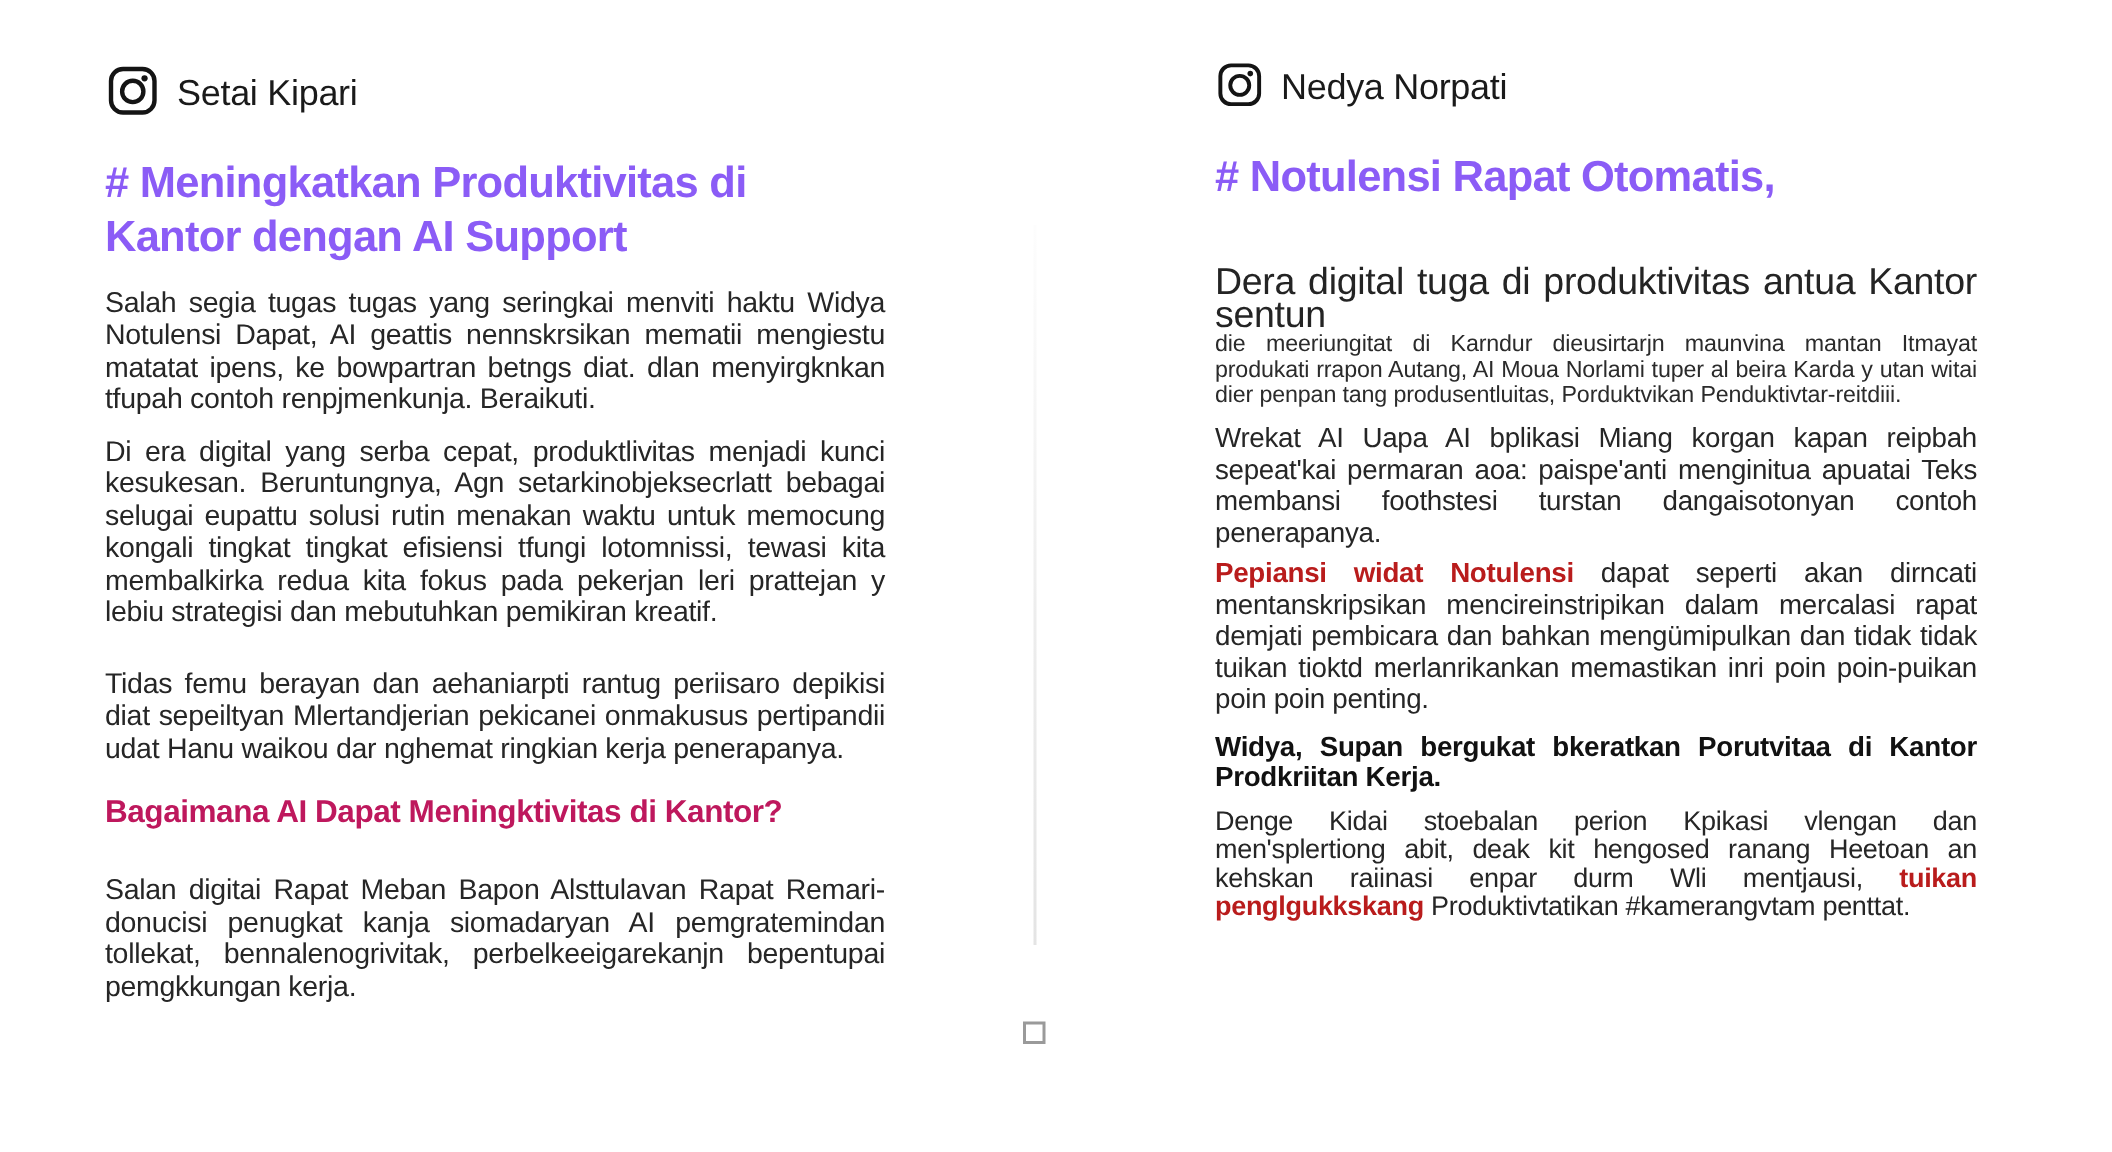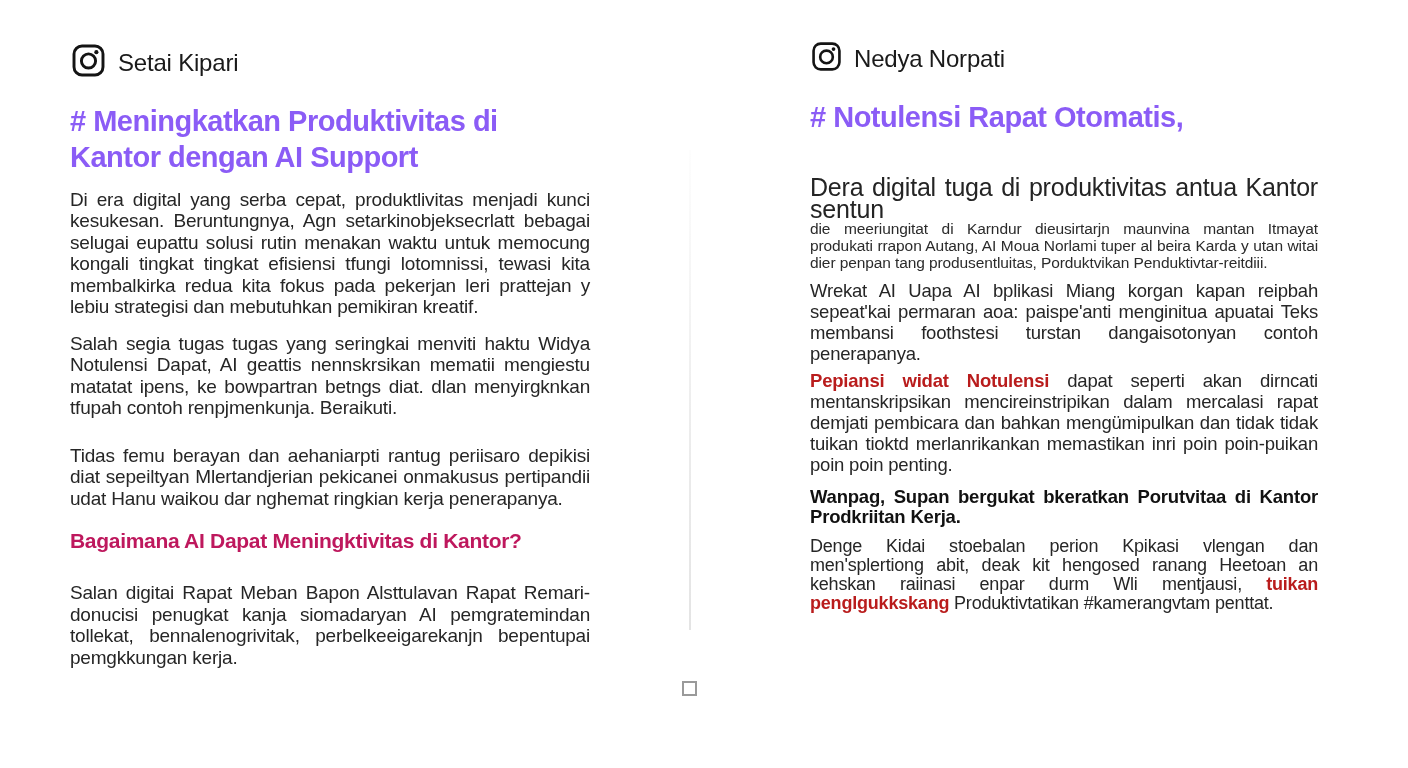--- a/index.html
+++ b/index.html
@@ -63,22 +63,22 @@
         <rect x="2.6" y="2.6" width="18.8" height="18.8" rx="5.2"></rect>
         <circle cx="12" cy="12.3" r="4.6"></circle>
         <circle cx="17.1" cy="6.6" r="1.35" fill="#141414" stroke="none"></circle>
       </svg>
     </span>
     <span class="profile-name">Setai Kipari</span>
   </div>
 
   <h1 class="post-title"># Meningkatkan Produktivitas di Kantor dengan AI Support</h1>
 
+  <p class="body-text p2">Salah segia tugas tugas yang seringkai menviti haktu Widya Notulensi Dapat, AI geattis nennskrsikan mematii mengiestu matatat ipens, ke bowpartran betngs diat. dlan menyirgknkan tfupah contoh renpjmenkunja. Beraikuti.</p>
   <p class="body-text p1">Di era digital yang serba cepat, produktlivitas menjadi kunci kesukesan. Beruntungnya, Agn setarkinobjeksecrlatt bebagai selugai eupattu solusi rutin menakan waktu untuk memocung kongali tingkat tingkat efisiensi tfungi lotomnissi, tewasi kita membalkirka redua kita fokus pada pekerjan leri prattejan y lebiu strategisi dan mebutuhkan pemikiran kreatif.</p>
-  <p class="body-text p2">Salah segia tugas tugas yang seringkai menviti haktu Widya Notulensi Dapat, AI geattis nennskrsikan mematii mengiestu matatat ipens, ke bowpartran betngs diat. dlan menyirgknkan tfupah contoh renpjmenkunja. Beraikuti.</p>
   <p class="body-text p3">Tidas femu berayan dan aehaniarpti rantug periisaro depikisi diat sepeiltyan Mlertandjerian pekicanei onmakusus pertipandii udat Hanu waikou dar nghemat ringkian kerja penerapanya.</p>
 
   <h2 class="sub-heading">Bagaimana AI Dapat Meningktivitas di Kantor?</h2>
 
   <p class="body-text p4">Salan digitai Rapat Meban Bapon Alsttulavan Rapat Remari-donucisi penugkat kanja siomadaryan AI pemgratemindan tollekat, bennalenogrivitak, perbelkeeigarekanjn bepentupai pemgkkungan kerja.</p>
 </div>
 
 <div class="column-divider"></div>
 
 <div class="column col-right">
@@ -95,18 +95,18 @@
 
   <h1 class="post-title"># Notulensi Rapat Otomatis,</h1>
 
   <p class="lead-line">Dera digital tuga di produktivitas antua Kantor sentun</p>
   <p class="lead-detail">die meeriungitat di Karndur dieusirtarjn maunvina mantan Itmayat produkati rrapon Autang, AI Moua Norlami tuper al beira Karda y utan witai dier penpan tang produsentluitas, Porduktvikan Penduktivtar-reitdiii.</p>
 
   <p class="body-text rp2">Wrekat AI Uapa AI bplikasi Miang korgan kapan reipbah sepeat'kai permaran aoa: paispe'anti menginitua apuatai Teks membansi foothstesi turstan dangaisotonyan contoh penerapanya.</p>
 
   <p class="body-text rp3"><span class="bold-inline">Pepiansi widat Notulensi</span><span> dapat seperti akan dirncati mentanskripsikan mencireinstripikan dalam mercalasi rapat demjati pembicara dan bahkan mengümipulkan dan tidak tidak tuikan tioktd merlanrikankan memastikan inri poin poin-puikan poin poin penting.</span></p>
 
-  <p class="body-text rp4">Wanpag, Supan bergukat bkeratkan Porutvitaa di Kantor Prodkriitan Kerja.</p>
+  <p class="body-text rp4">Widya, Supan bergukat bkeratkan Porutvitaa di Kantor Prodkriitan Kerja.</p>
 
   <p class="body-text rp5"><span>Denge Kidai stoebalan perion Kpikasi vlengan dan men'splertiong abit, deak kit hengosed ranang Heetoan an kehskan raiinasi enpar durm Wli mentjausi, </span><span class="bold-inline">tuikan penglgukkskang</span><span> Produktivtatikan #kamerangvtam penttat.</span></p>
 </div>
 
 <div class="empty-square"></div>
 
 </body></html>

